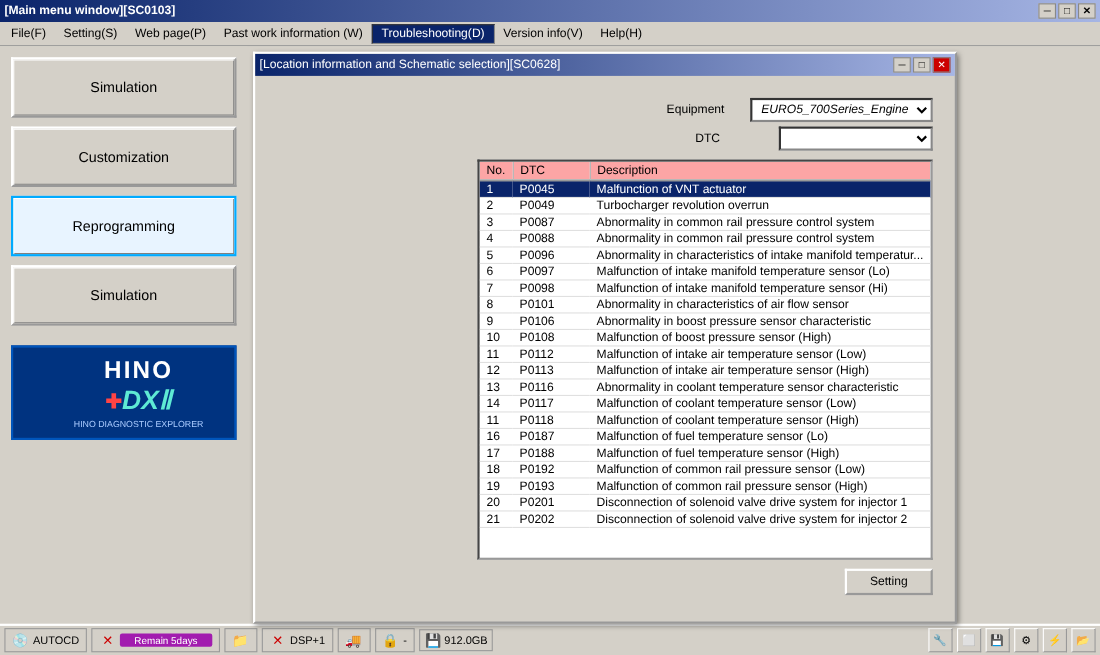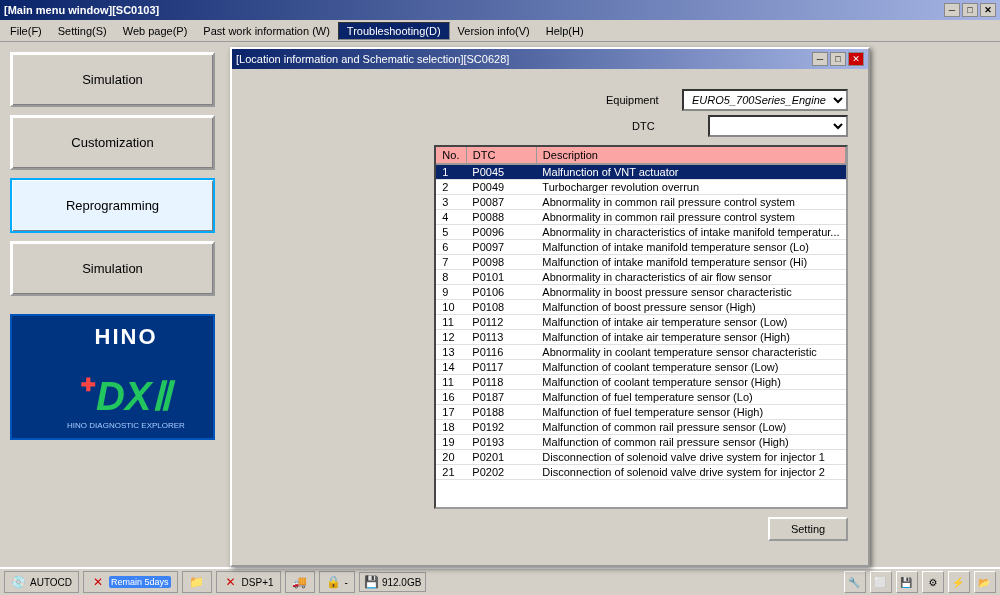--- a/index.html
+++ b/index.html
@@ -108,25 +108,24 @@
       align-items: center;
       color: white;
     }
     .logo-hino {
       font-size: 22px;
       font-weight: bold;
       color: white;
       letter-spacing: 2px;
     }
     .logo-dx {
-      font-size: 40px;
+      font-size: 24px;
       font-weight: bold;
-      color: #22c55e;
+      color: #5eead4;
       font-style: italic;
-      margin-top: 23px;
     }
     .logo-subtitle {
       font-size: 8px;
       color: #aaccff;
       text-align: center;
       margin-top: 2px;
     }
     .logo-plus {
       color: #ff4444;
       font-size: 18px;
@@ -279,24 +278,24 @@
       justify-content: center;
       font-size: 12px;
     }
     .taskbar-right {
       margin-left: auto;
       display: flex;
       align-items: center;
       gap: 4px;
     }
     .warning-badge {
-      background: #3b82f6;
+      background: #a21caf;
       color: white;
       font-size: 9px;
-      padding: 1px 2px;
+      padding: 1px 13px;
       border-radius: 2px;
       text-align: center;
     }
     .disk-icon {
       color: #555;
     }
     .hdd-right {
       display: flex;
       align-items: center;
       gap: 2px;

